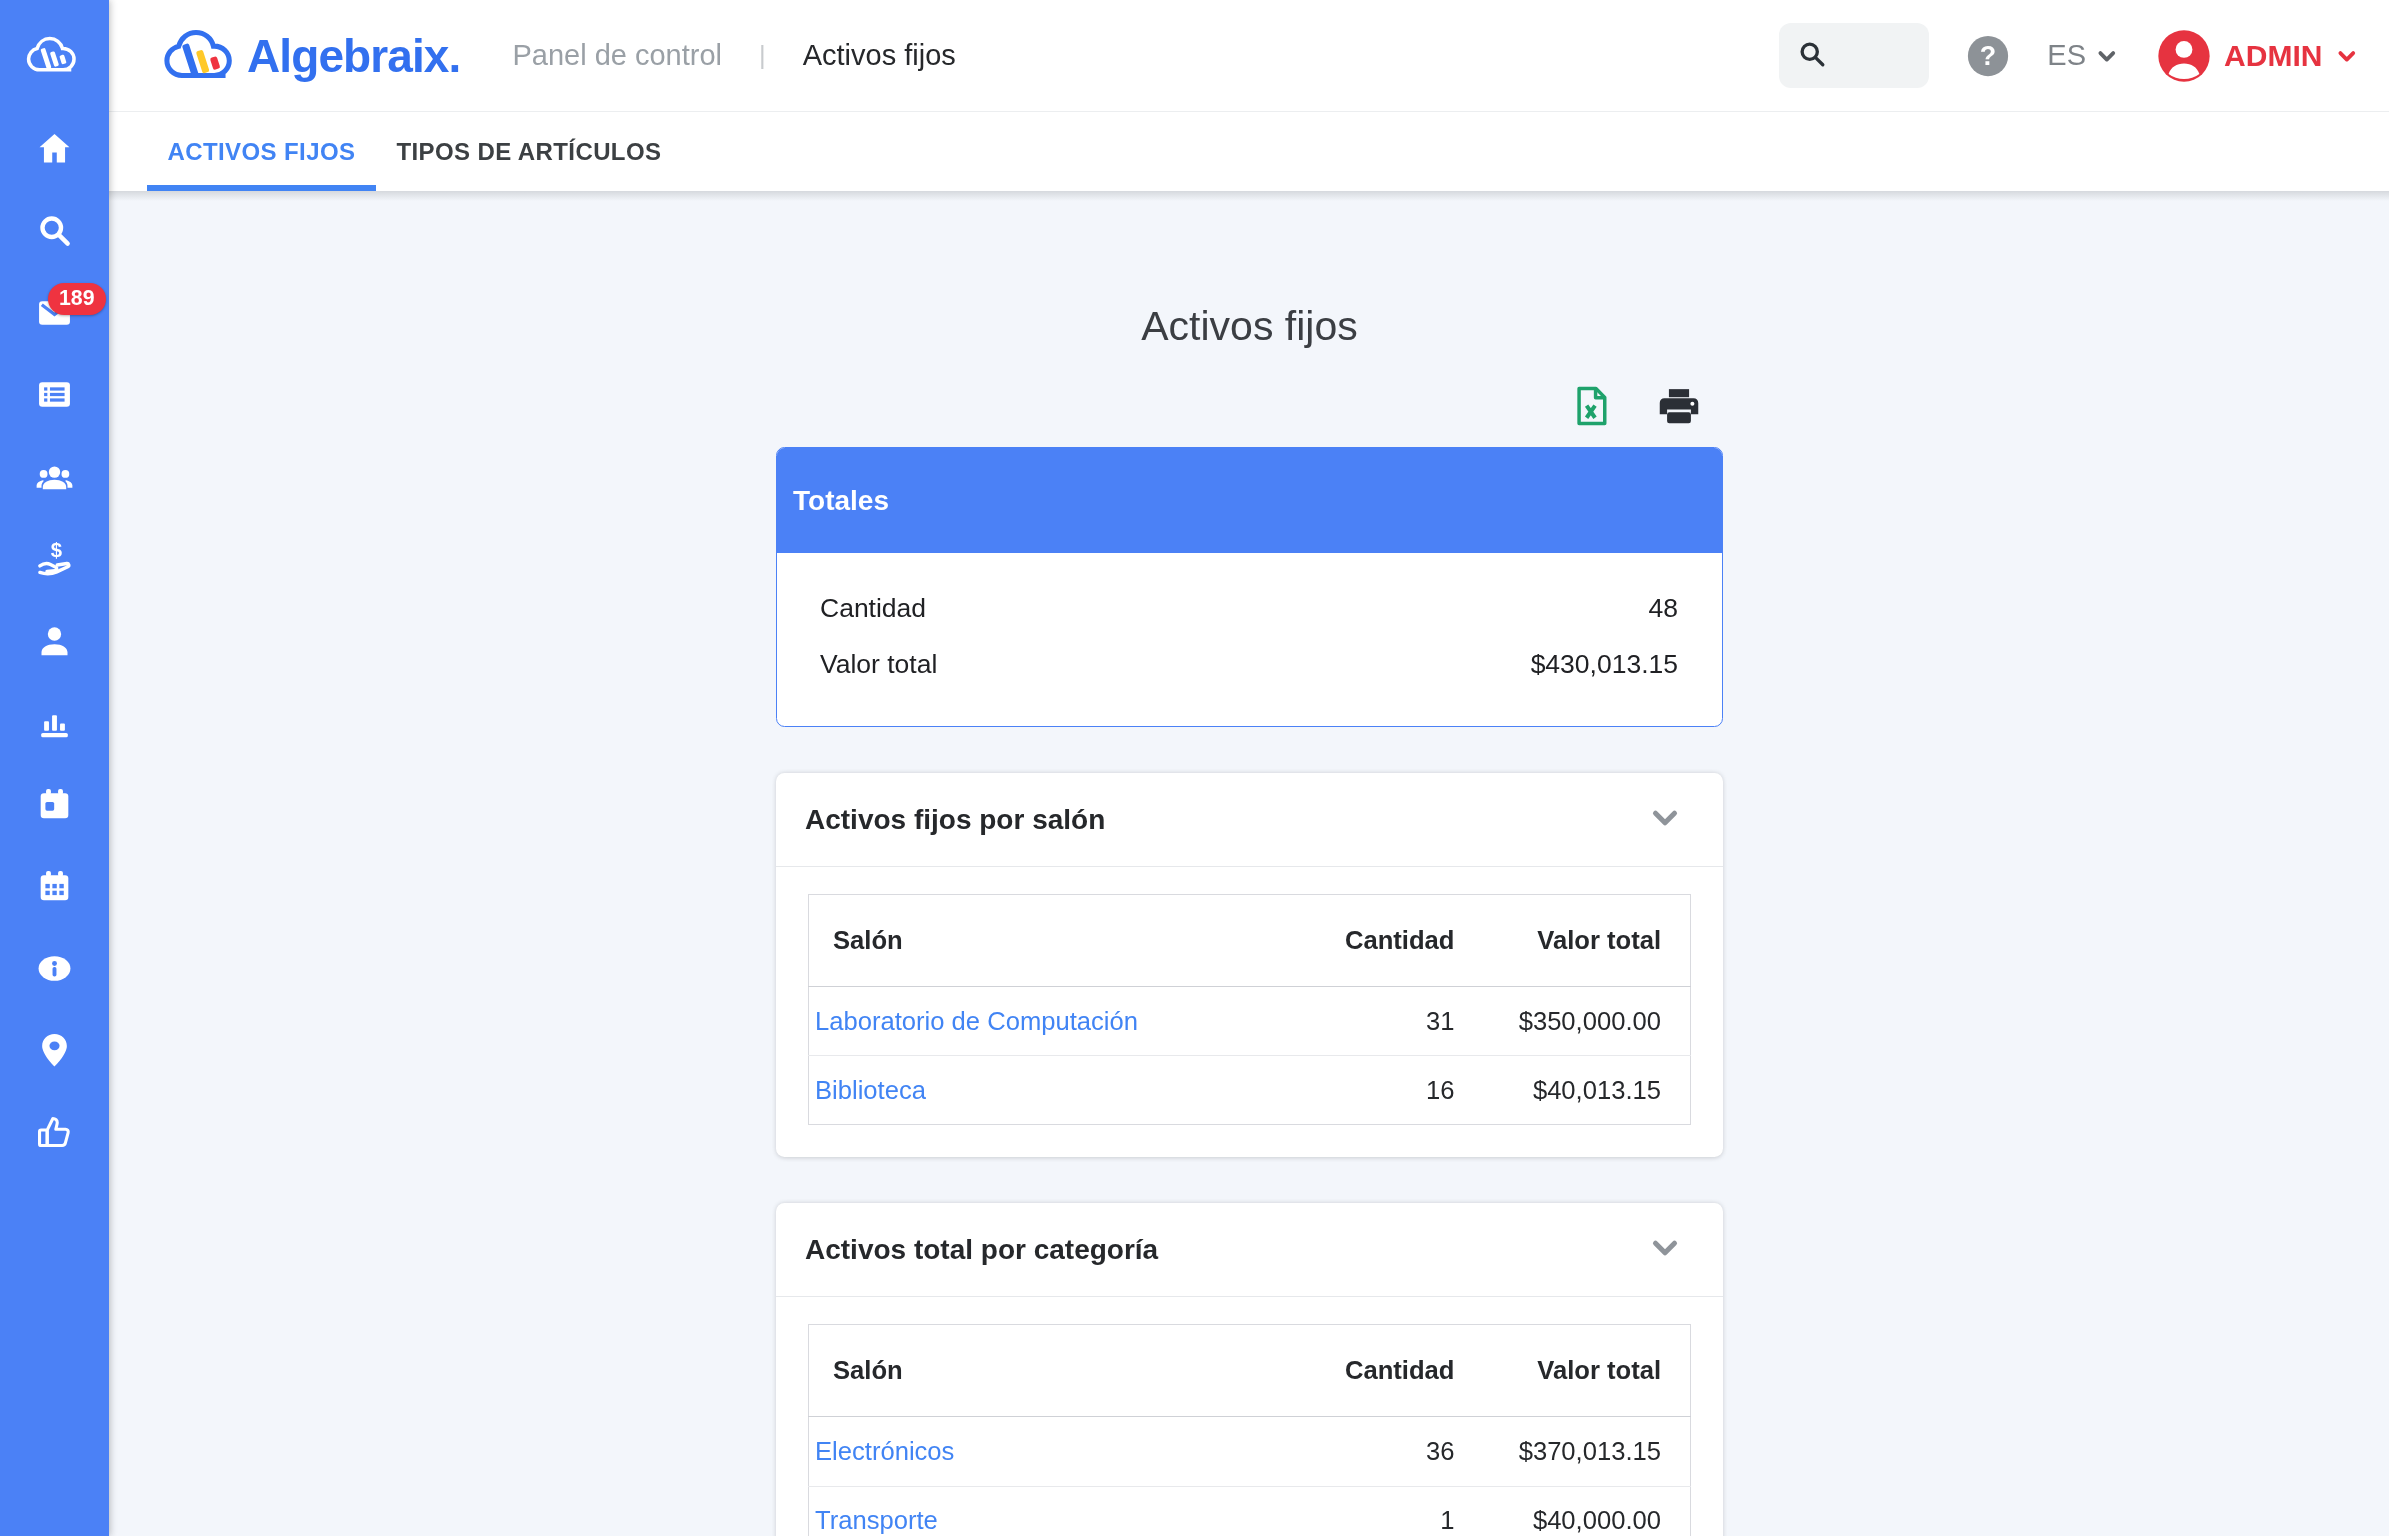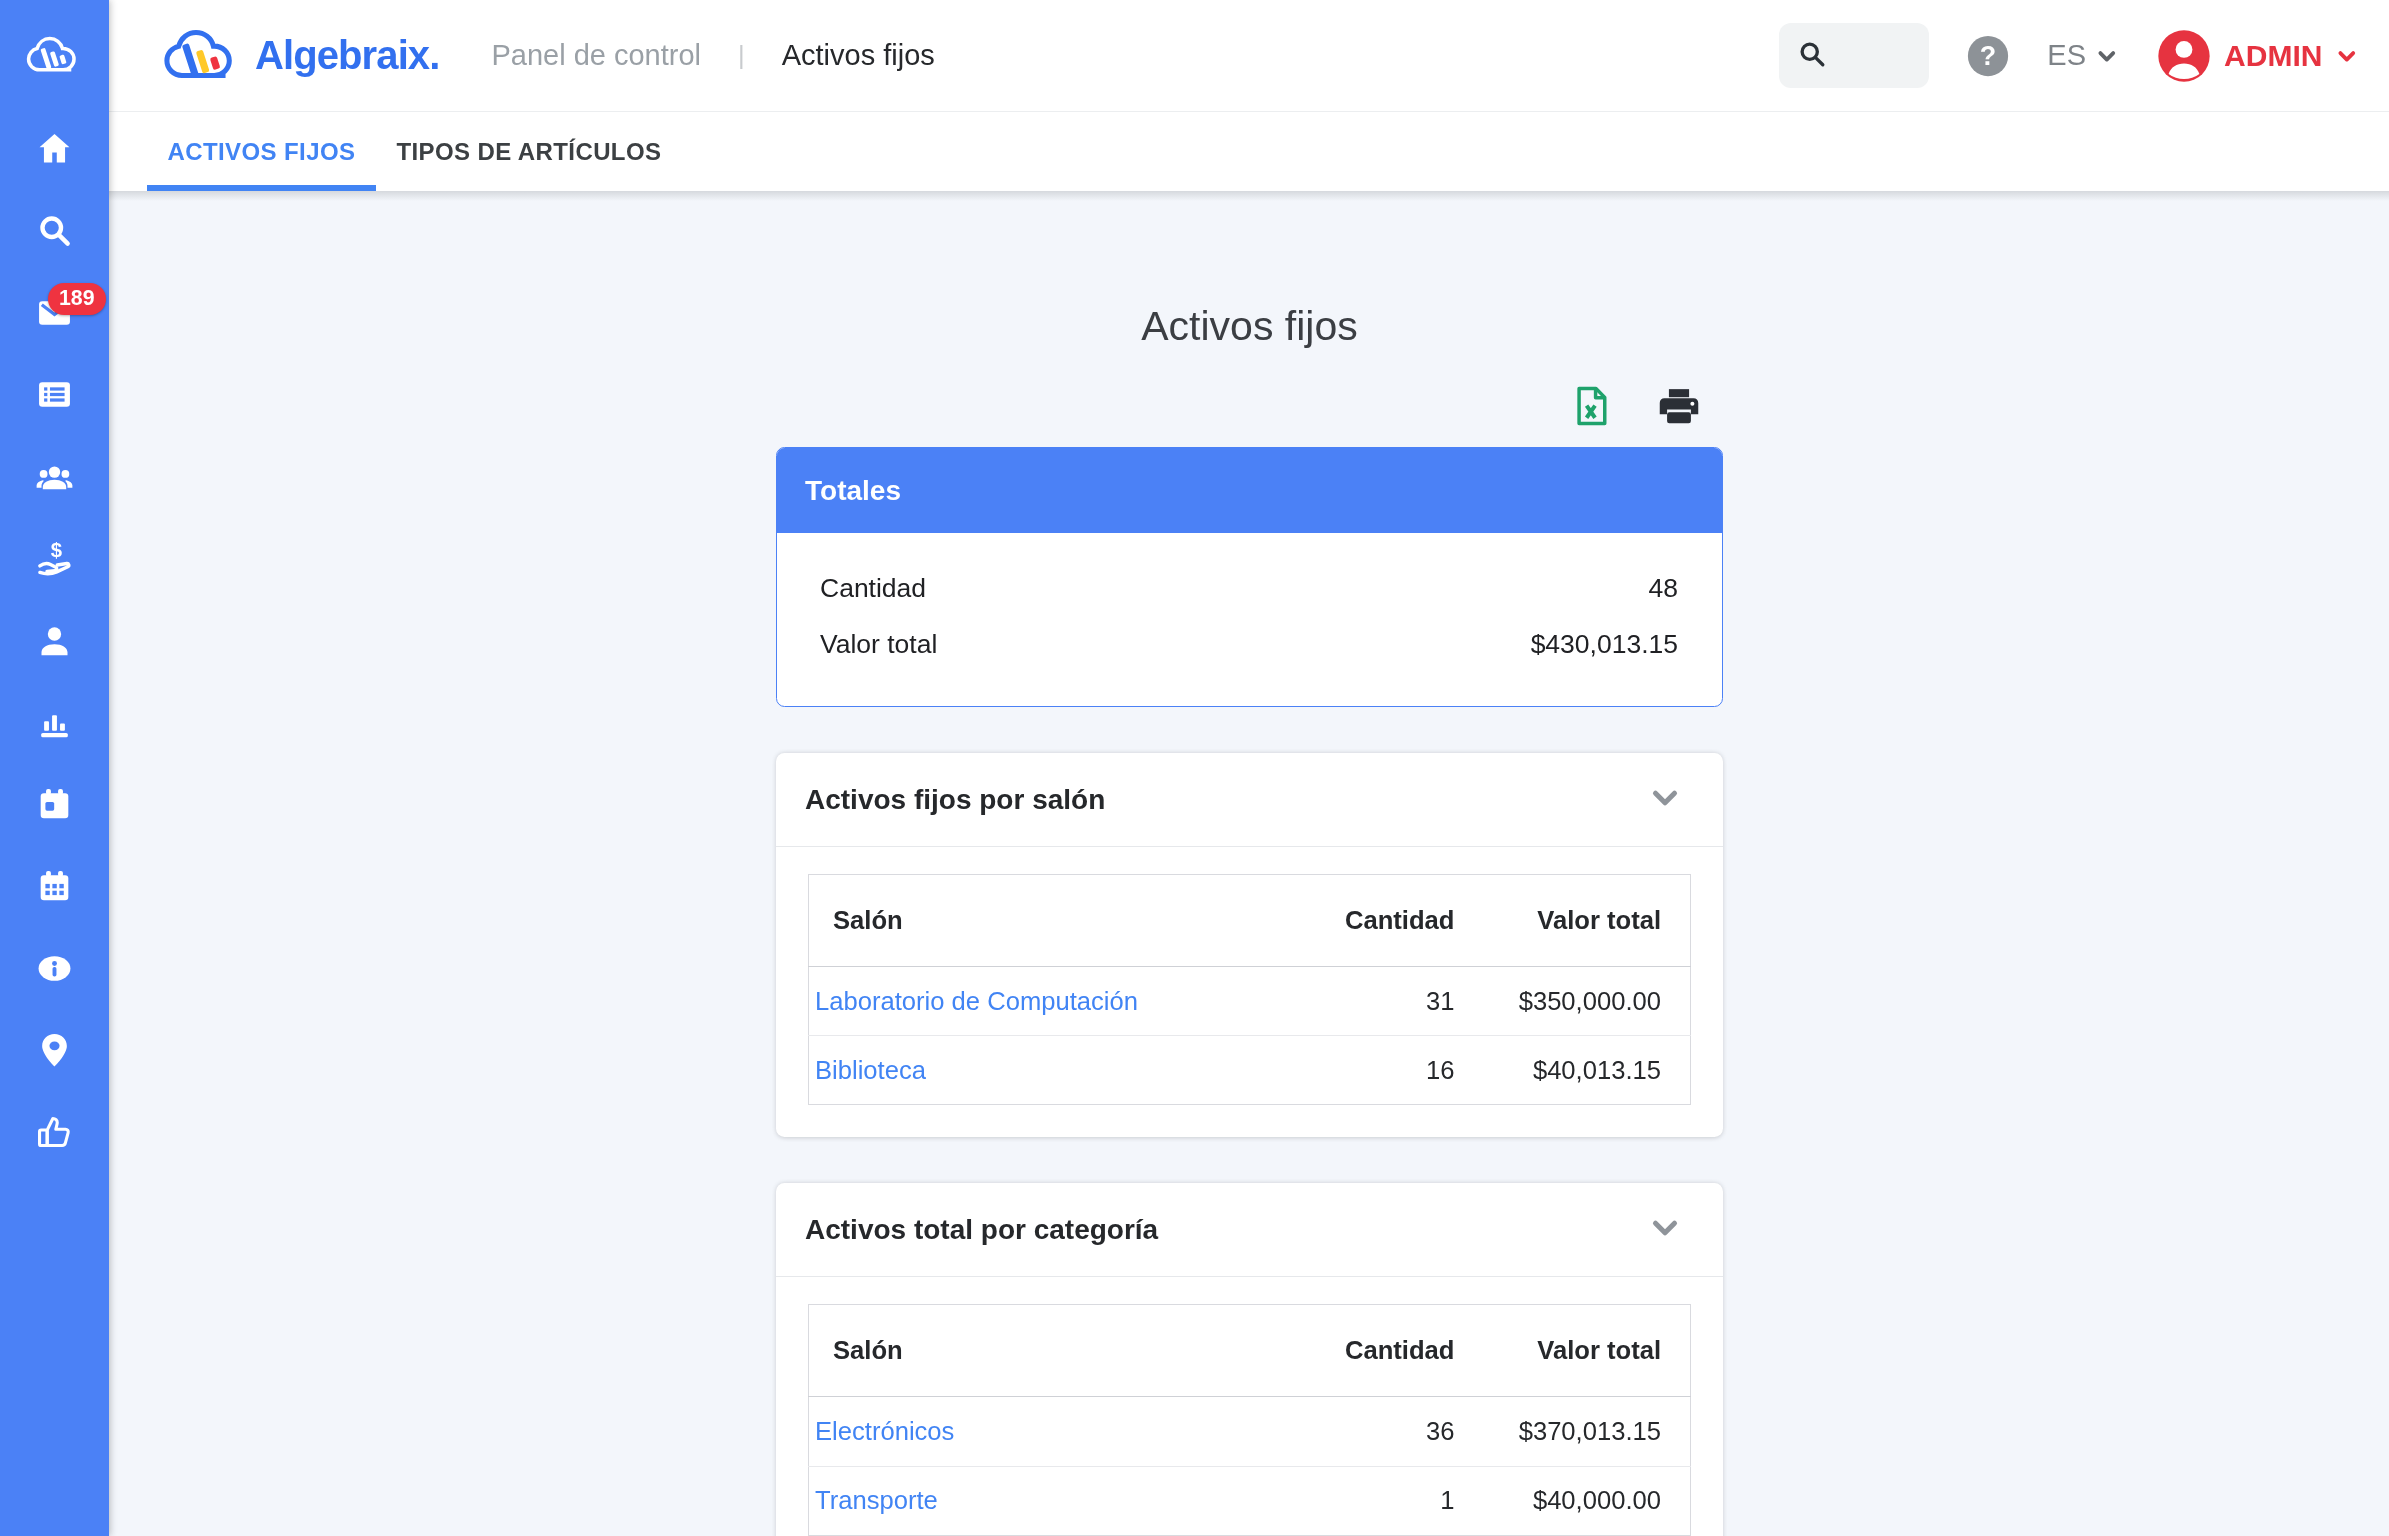--- a/index.html
+++ b/index.html
@@ -29,21 +29,21 @@
     padding:5.1px 11px; border-radius:19px;
     box-shadow:0 0.9px 2.6px rgba(0,0,0,.3);
   }
   
   .topbar{
     position:absolute; left:109px; top:0; right:0; height:111px;
     background:#fff; display:flex; align-items:center; z-index:5;
   }
   .brand{ display:flex; align-items:center; margin-left:51px; cursor:pointer; }
   .brand svg{ width:85px; height:67px; }
-  .brand-text{ font-size:40px; font-weight:bold; color:#3270ef; letter-spacing:-0.9px; margin-left:10px; }
+  .brand-text{ font-size:46px; font-weight:bold; color:#3270ef; letter-spacing:-0.9px; margin-left:2px; }
   .breadcrumb{ margin-left:52px; display:flex; align-items:center; gap:37px; font-size:29px; }
   .crumb-section{ color:#9aa0a6; cursor:pointer; }
   .crumb-sep{ color:#c8cbce; font-size:25.6px; }
   .crumb-current{ color:#26282b; }
   .topbar-right{ margin-left:auto; display:flex; align-items:center; margin-right:29px; gap:36px; }
   .searchbox{
     width:150px; height:65px; background:#f1f3f4; border-radius:12px;
     display:flex; align-items:center; padding-left:17px; cursor:text;
   }
   .searchbox svg{ width:32px; height:32px; flex:none; }
@@ -74,21 +74,21 @@
   .content{ position:absolute; left:109px; top:191px; right:0; bottom:0; background:#f3f6fb; overflow:hidden; }
   .content::before{ content:""; position:absolute; left:0; top:0; right:0; height:10.2px;
     background:linear-gradient(rgba(60,64,67,.16), rgba(60,64,67,0)); }
   .column{ position:absolute; left:667px; top:0; width:947px; }
   .page-title{ margin:111px 0 0; text-align:center; font-size:41px; font-weight:400; color:#3b3e43; line-height:48px; }
   .actions{ margin-top:34px; display:flex; justify-content:flex-end; align-items:center; gap:44px; padding-right:22px; }
   .action-btn{ border:0; background:transparent; padding:0; cursor:pointer; }
   .action-btn svg{ width:44px; height:44px; display:block; }
   
   .totales-card{ margin-top:19px; background:#fff; border:1.7px solid #4b81f6; border-radius:8.5px; overflow:hidden; }
-  .totales-head{ height:85px; background:#4b81f6; display:flex; align-items:center; padding-left:28px;
+  .totales-head{ height:105px; background:#4b81f6; display:flex; align-items:center; padding-left:16px;
     color:#fff; font-size:28px; font-weight:bold; }
   .totales-body{ padding:27px 0 34px; }
   .t-row{ display:flex; justify-content:space-between; padding:0 44px 0 43px; font-size:26.5px; line-height:56px; }
   
   .section-card{ margin-top:46px; background:#fff; border-radius:8.5px; box-shadow:0 0.9px 4.3px rgba(60,64,67,.22); }
   .section-head{ height:94px; display:flex; align-items:center; justify-content:space-between;
     padding:0 39px 0 29px; border-bottom:1.7px solid #e6e8eb; cursor:pointer; }
   .section-title{ font-size:28px; font-weight:bold; color:#26282b; }
   .chev-section{ width:38px; height:38px; color:#8f949a; }
   .section-body{ padding:27px 32px 32px; }

